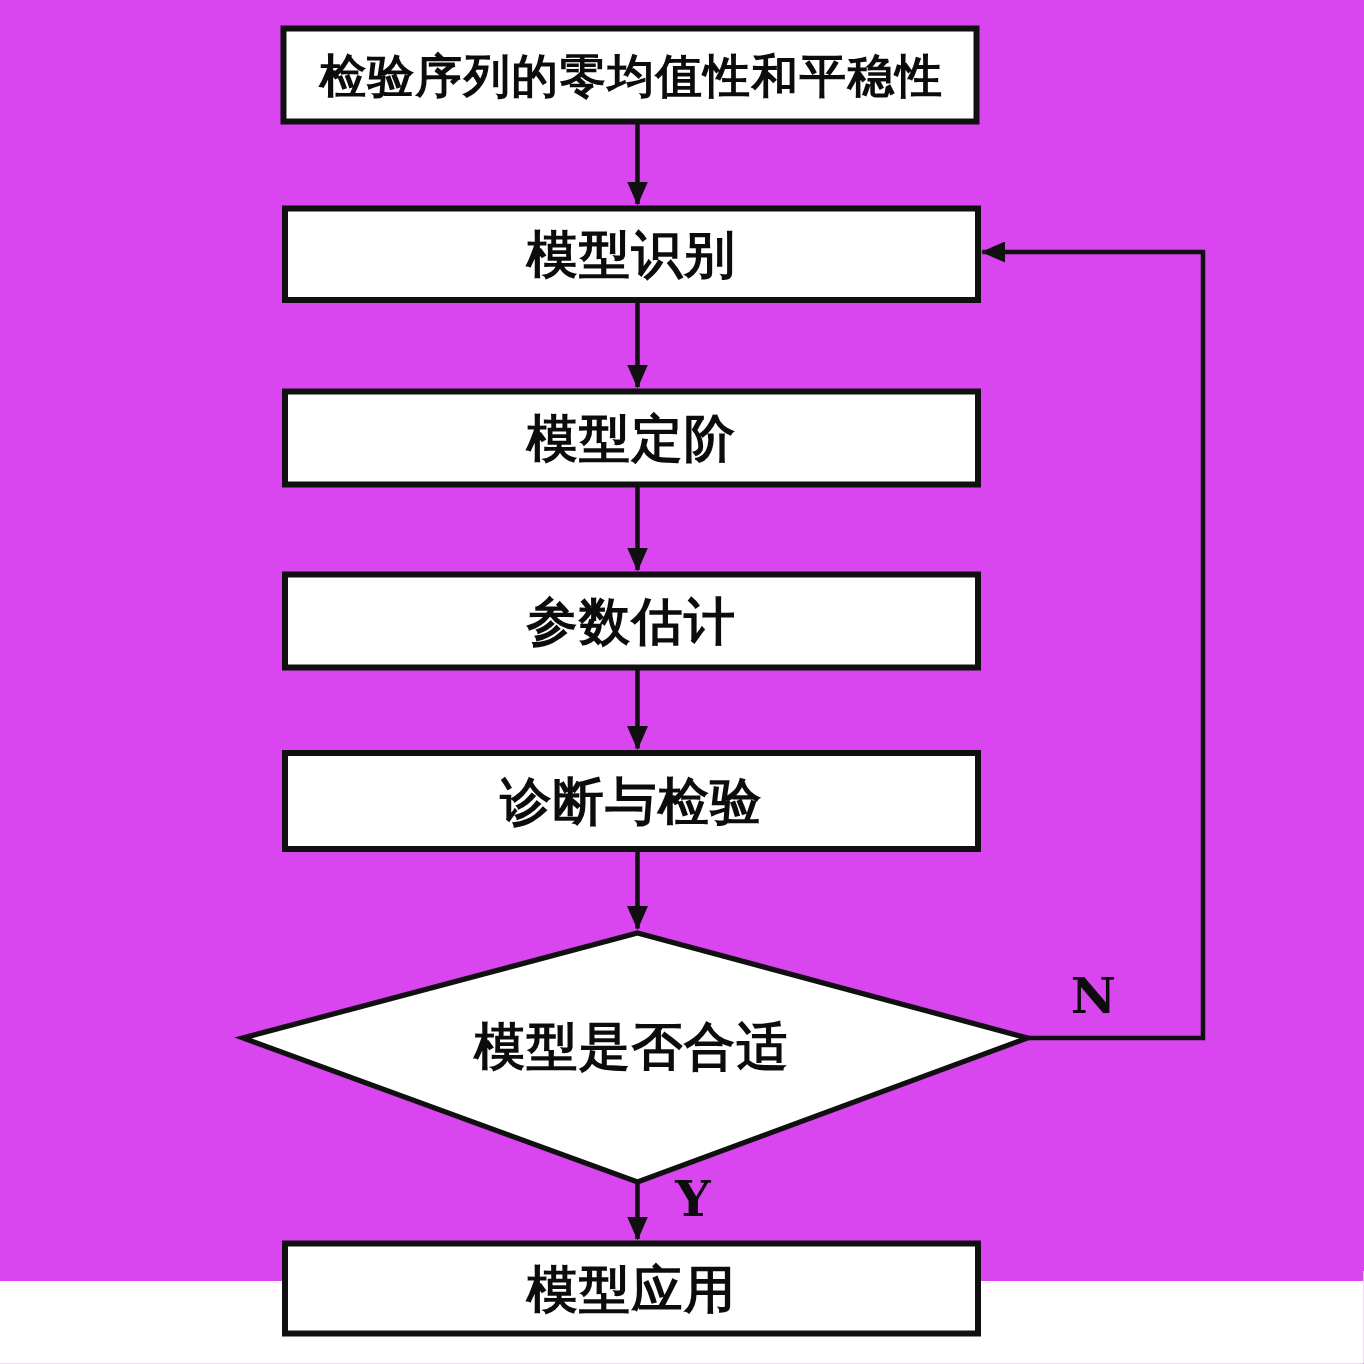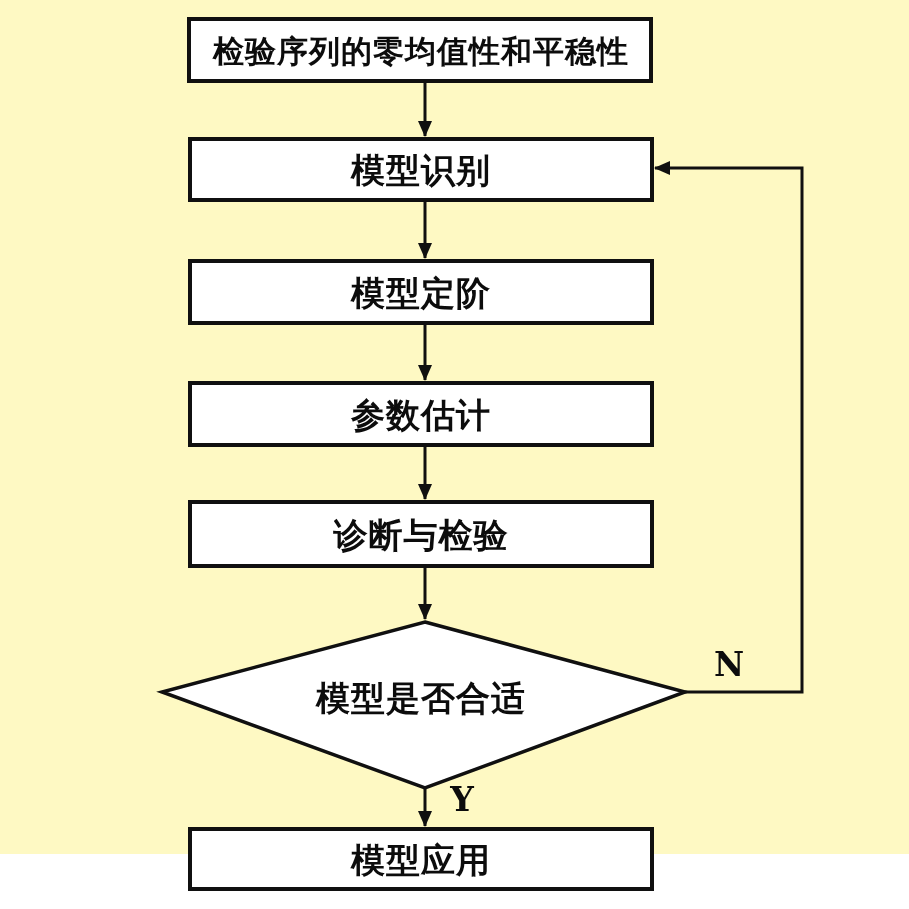--- a/index.html
+++ b/index.html
@@ -7,21 +7,21 @@
     padding: 0;
     width: 909px;
     height: 909px;
     background: #ffffff;
     overflow: hidden;
   }
   .canvas-wrap {
     width: 909px;
     height: 854px;
     position: relative;
-    background: #fef9c3;
+    background: #d946ef;
   }
   svg { display: block; }
   .node-box {
     fill: #ffffff;
     stroke: #101010;
     stroke-width: 4;
   }
   .node-diamond {
     fill: #ffffff;
     stroke: #101010;

